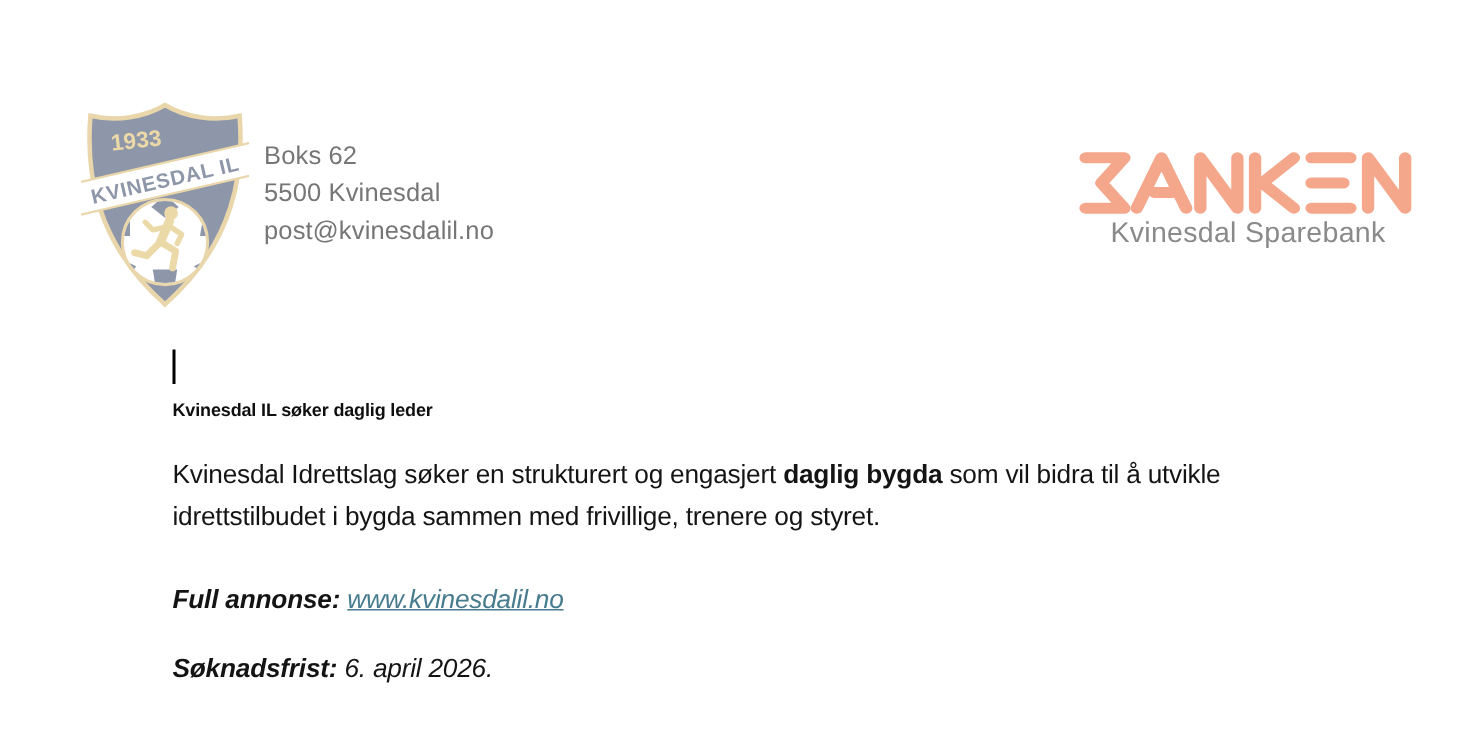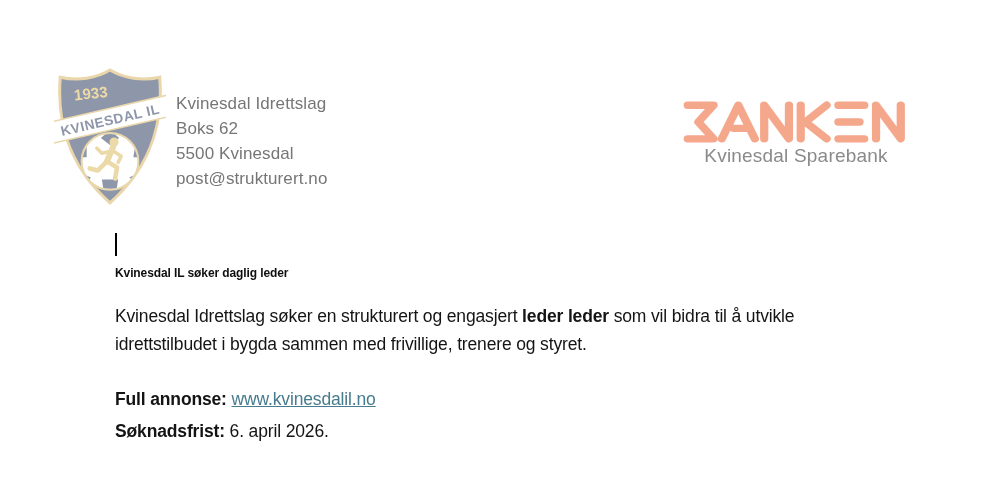--- a/index.html
+++ b/index.html
@@ -10,21 +10,21 @@
     font-family:"Liberation Sans", sans-serif;
     overflow:hidden;
   }
   
   .crest{position:absolute;left:54px;top:67px;width:112px;height:140px;}
   .address{
     position:absolute;left:176px;top:91px;
     font-size:17px;line-height:25px;color:#767676;
     letter-spacing:0.1px;
   }
-  .bank{position:absolute;left:682px;top:101px;width:228px;text-align:center;}
+  .bank{position:absolute;left:718px;top:101px;width:228px;text-align:center;}
   .bank-word{display:block;width:226px;height:42px;margin:0 auto;}
   .bank-sub{
     display:block;margin-top:2px;
     font-size:19px;color:#8a8a8a;letter-spacing:0.2px;
   }
   .sr-only{position:absolute;width:1px;height:1px;overflow:hidden;clip:rect(0 0 0 0);}
   
   .cursor{
     position:absolute;left:115px;top:233px;
     width:2px;height:23px;background:#000000;
@@ -35,21 +35,21 @@
   }
   .doc h1{
     margin:0 0 22px 0;
     font-size:12px;font-weight:bold;color:#0f0f0f;
     letter-spacing:-0.1px;
   }
   .doc p{
     margin:0 0 26px 0;
     font-size:17.5px;line-height:28px;letter-spacing:-0.15px;
   }
-  .doc p.tight{margin-bottom:2px;line-height:30px;}
+  .doc p.tight{margin-bottom:16px;line-height:30px;font-style:italic;}
   .doc b{font-weight:bold;}
   a.site-link{
     color:#477b8e;text-decoration:underline;cursor:pointer;
   }
 </style>
 </head>
 <body>
 
 <div class="page">
 
@@ -83,24 +83,23 @@
       <circle cx="59" cy="74" r="4.5" stroke="none"></circle>
       <path d="M58,79 L52,93" stroke-width="6" fill="none"></path>
       <path d="M57,82 L66,88 L63,94" stroke-width="3.5" fill="none"></path>
       <path d="M56,83 L47,85 L42,80" stroke-width="3.5" fill="none"></path>
       <path d="M52,93 L62,99 L60,110" stroke-width="4.5" fill="none"></path>
       <path d="M52,93 L43,102 L35,100" stroke-width="4.5" fill="none"></path>
     </g>
   </svg>
 
   <div class="address">
-    <div>Kvinesdal Idrettslag</div>
     <div>Boks 62</div>
     <div>5500 Kvinesdal</div>
-    <div>post@strukturert.no</div>
+    <div>post@kvinesdalil.no</div>
   </div>
 
   <div class="bank">
     <svg class="bank-word" viewBox="0 0 192 40" preserveAspectRatio="none" xmlns="http://www.w3.org/2000/svg">
       <g fill="none" stroke="#f5a78c" stroke-width="7" stroke-linecap="round" stroke-linejoin="round">
 
         <path d="M4,4 H26 L13,20 L26,36 H4"></path>
 
         <path d="M33,36 L47,4 L61,36 M43,26 H56"></path>
 
@@ -115,21 +114,21 @@
     </svg>
     <span class="sr-only">BANKEN</span>
     <span class="bank-sub">Kvinesdal Sparebank</span>
   </div>
 
   <div class="cursor"></div>
 
   <div class="doc">
     <h1>Kvinesdal IL søker daglig leder</h1>
 
-    <p><span>Kvinesdal Idrettslag søker en strukturert og engasjert </span><b>leder leder</b><span> som vil bidra til å utvikle idrettstilbudet i bygda sammen med frivillige, trenere og styret.</span></p>
+    <p><span>Kvinesdal Idrettslag søker en strukturert og engasjert </span><b>daglig bygda</b><span> som vil bidra til å utvikle idrettstilbudet i bygda sammen med frivillige, trenere og styret.</span></p>
 
 
     <p class="tight"><b>Full annonse:</b><span> </span><a class="site-link">www.kvinesdalil.no</a></p>
 
     <p class="tight"><b>Søknadsfrist:</b><span> </span><span>6. april 2026.</span></p>
   </div>
 
 </div>
 
 </body></html>

